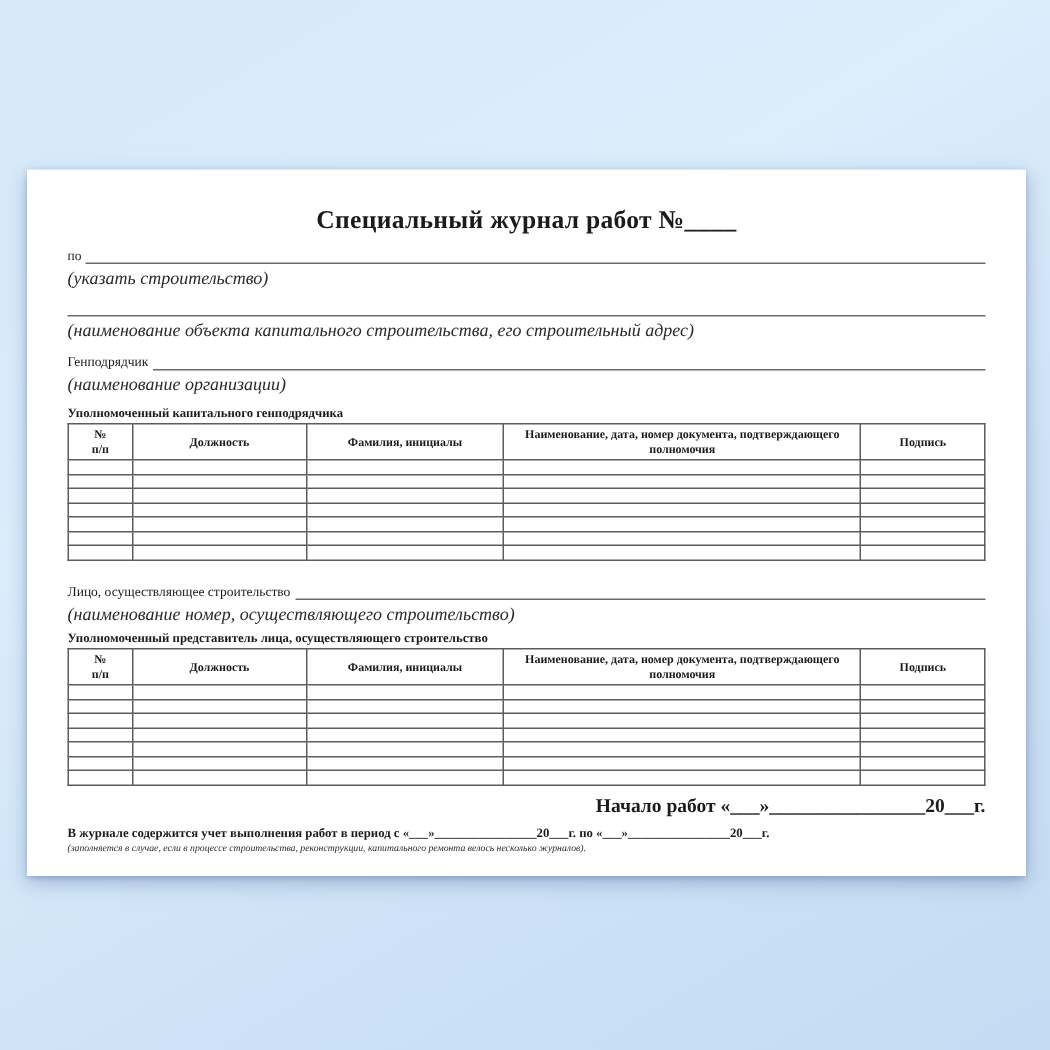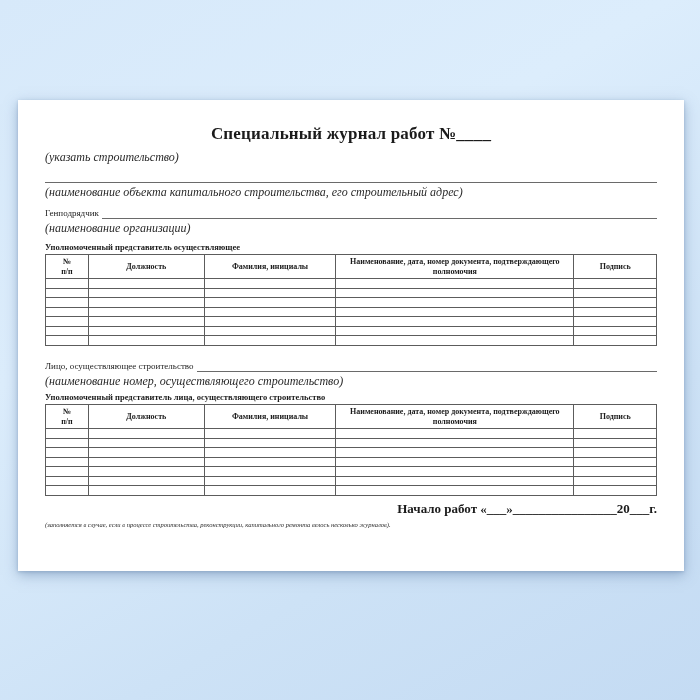--- a/index.html
+++ b/index.html
@@ -9,21 +9,21 @@
     color:#1b1b1b;
     overflow:hidden;
   }
   .bg {
     position:relative;
     width:700px; height:700px;
     background: linear-gradient(150deg, #d7e9fa 0%, #dcedfc 35%, #cde2f6 70%, #c4dbf3 100%);
   }
   .paper {
     position:absolute;
-    left:18px; top:100px;
+    left:18px; top:113px;
     width:666px; height:471px;
     background:#ffffff;
     box-shadow: 0 4px 12px rgba(95,125,165,0.50), 0 1px 3px rgba(95,125,165,0.35);
     padding:24px 27px 0 27px;
   }
   .doc-title {
     text-align:center;
     font-size:17px;
     font-weight:700;
     letter-spacing:0.2px;
@@ -99,32 +99,36 @@
   }
 </style>
 </head>
 <body>
 
 <div class="bg">
   <div class="paper">
 
     <div class="doc-title">Специальный журнал работ №____</div>
 
+    <div class="line-row">
+      <span class="lbl">по</span>
+      <span class="fill"></span>
+    </div>
     <div class="hint">(указать строительство)</div>
 
     <div class="full-line"></div>
     <div class="hint">(наименование объекта капитального строительства, его строительный адрес)</div>
 
     <div class="line-row" style="margin-top:6px">
       <span class="lbl bold">Генподрядчик</span>
       <span class="fill"></span>
     </div>
     <div class="hint">(наименование организации)</div>
 
-    <div class="section-label">Уполномоченный представитель осуществляющее</div>
+    <div class="section-label">Уполномоченный капитального генподрядчика</div>
 
     <table>
       <colgroup>
         <col style="width:7%">
           <col style="width:19%">
           <col style="width:21.5%">
           <col style="width:39%">
           <col style="width:13.5%">
       </colgroup>
     <thead>
@@ -266,16 +270,17 @@
             <td></td>
             <td></td>
           </tr>
         </tbody>
       </table>
 
     <div class="footer-right">
       <div>Начало работ «___»________________20___г.</div>
     </div>
 
+    <div class="journal-note">В журнале содержится учет выполнения работ в период с «___»________________20___г.  по «___»________________20___г.</div>
     <div class="fine-print">(заполняется в случае, если в процессе строительства, реконструкции, капитального ремонта велось несколько журналов).</div>
 
   </div>
 </div>
 
 </body></html>

